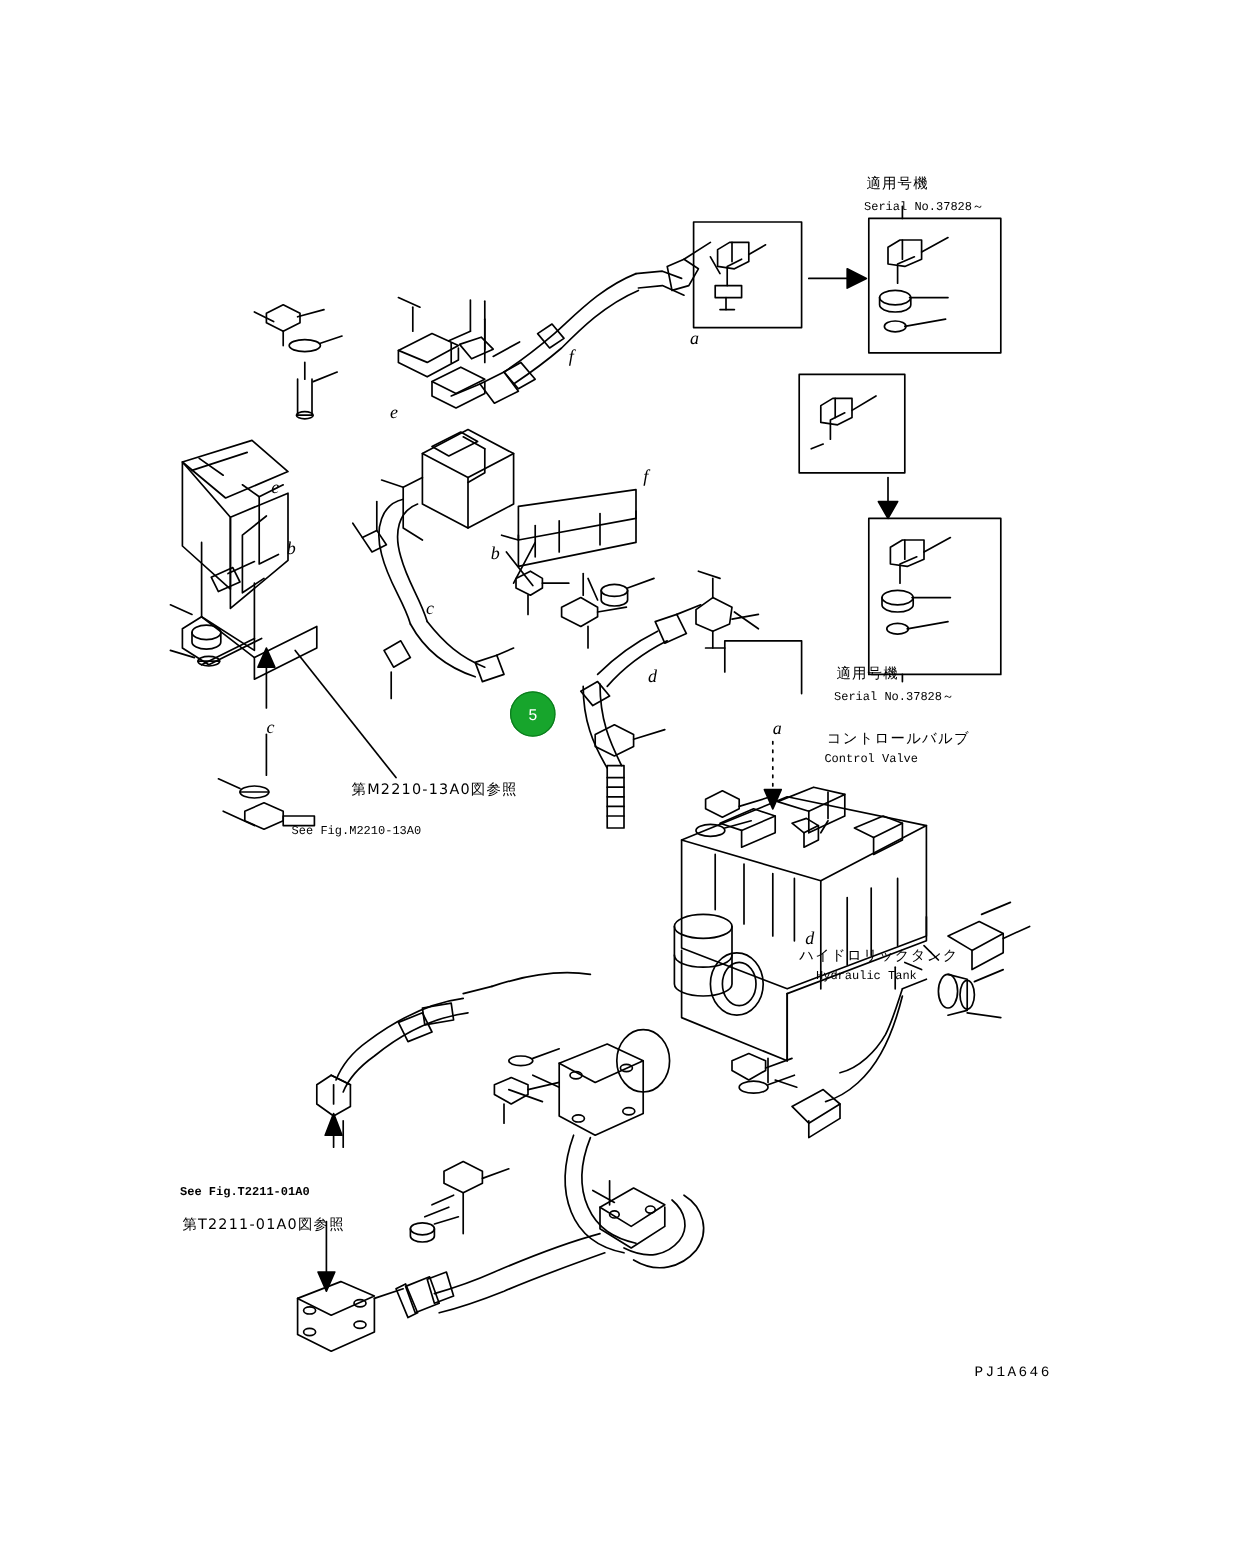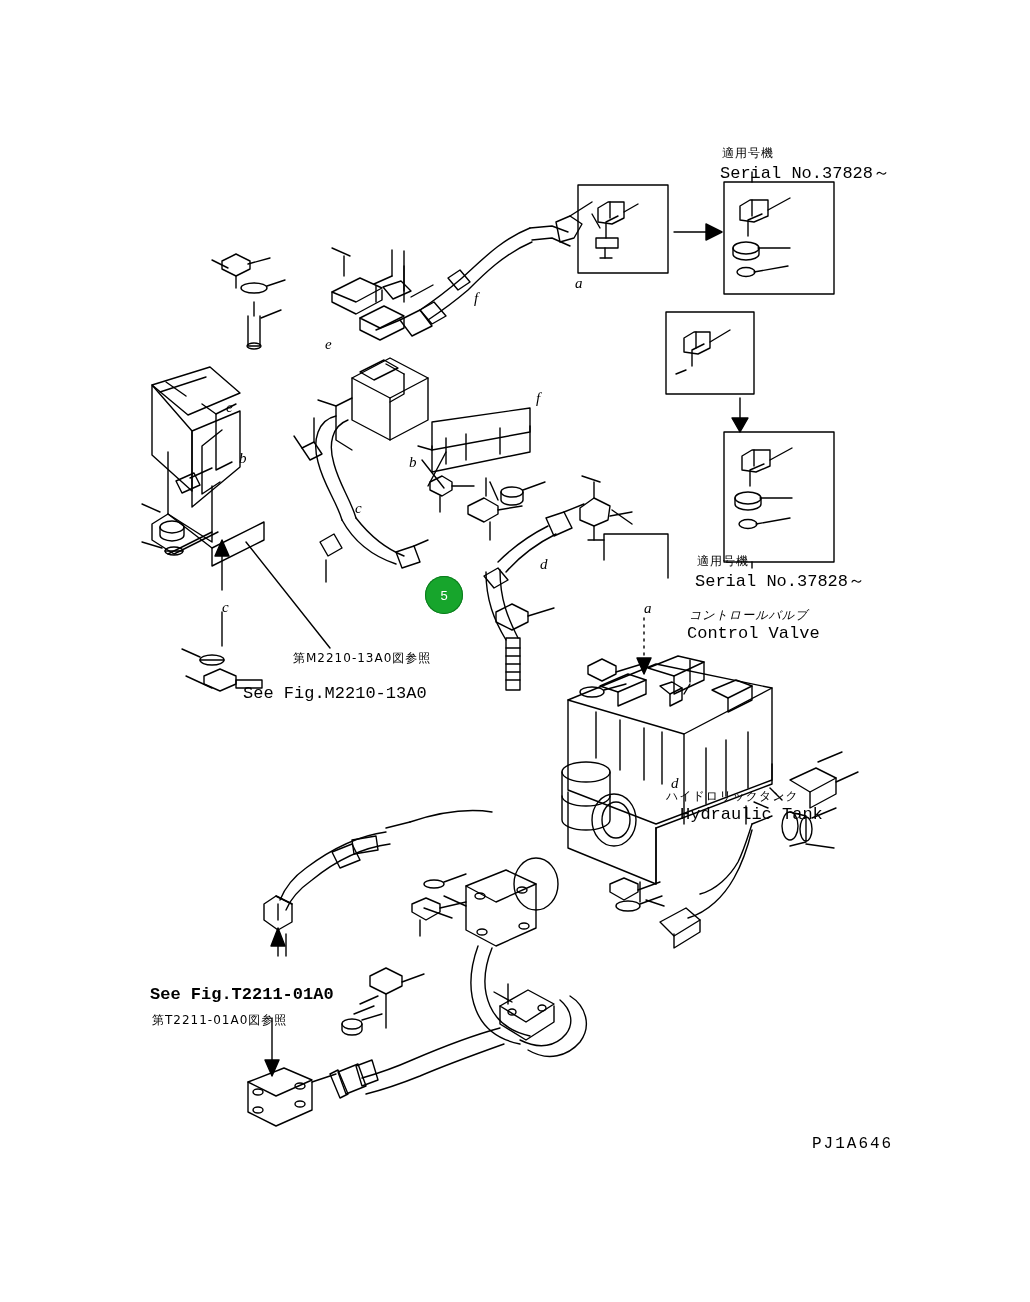--- a/index.html
+++ b/index.html
@@ -19,33 +19,33 @@
   #diagram-svg {
     position: absolute;
     left: 0;
     top: 0;
     width: 1030px;
     height: 1302px;
   }
   .txt {
     position: absolute;
     font-family: "Liberation Mono", monospace;
-    font-size: 17px;
+    font-size: 10px;
     line-height: 15px;
     color: #000000;
     white-space: pre;
     letter-spacing: 0px;
   }
   .txt.jp {
     font-family: "DejaVu Sans", sans-serif;
     font-size: 12px;
     letter-spacing: 1px;
   }
   .txt.code {
-    font-size: 16px;
+    font-size: 12px;
     letter-spacing: 2px;
   }
   .callout {
     position: absolute;
     font-family: "Liberation Serif", serif;
     font-style: italic;
     font-size: 15px;
     color: #000000;
   }
   .highlight-badge {
@@ -390,21 +390,21 @@
       <path d="M640 902 l0 -20"></path>
     </g>
   </svg>
 
   <div class="txt jp" style="left:722px; top:146px;">適用号機</div>
   <div class="txt" style="left:720px; top:166px;">Serial No.37828～</div>
 
   <div class="txt jp" style="left:697px; top:554px;">適用号機</div>
   <div class="txt" style="left:695px; top:574px;">Serial No.37828～</div>
 
-  <div class="txt jp" style="left:689px; top:608px;font-style:italic;">コントロールバルブ</div>
+  <div class="txt jp" style="left:689px; top:608px;">コントロールバルブ</div>
   <div class="txt" style="left:687px; top:626px;">Control Valve</div>
 
   <div class="txt jp" style="left:666px; top:789px;">ハイドロリックタンク</div>
   <div class="txt" style="left:664px; top:807px;margin-left:16px;">Hydraulic Tank</div>
 
   <div class="txt jp" style="left:245px; top:651px;margin-left:48px;">第M2210-13A0図参照</div>
   <div class="txt" style="left:243px; top:686px;">See Fig.M2210-13A0</div>
 
   <div class="txt jp" style="left:152px; top:968px;margin-top:45px;">第T2211-01A0図参照</div>
   <div class="txt" style="left:150px; top:987px;font-weight:bold;">See Fig.T2211-01A0</div>

